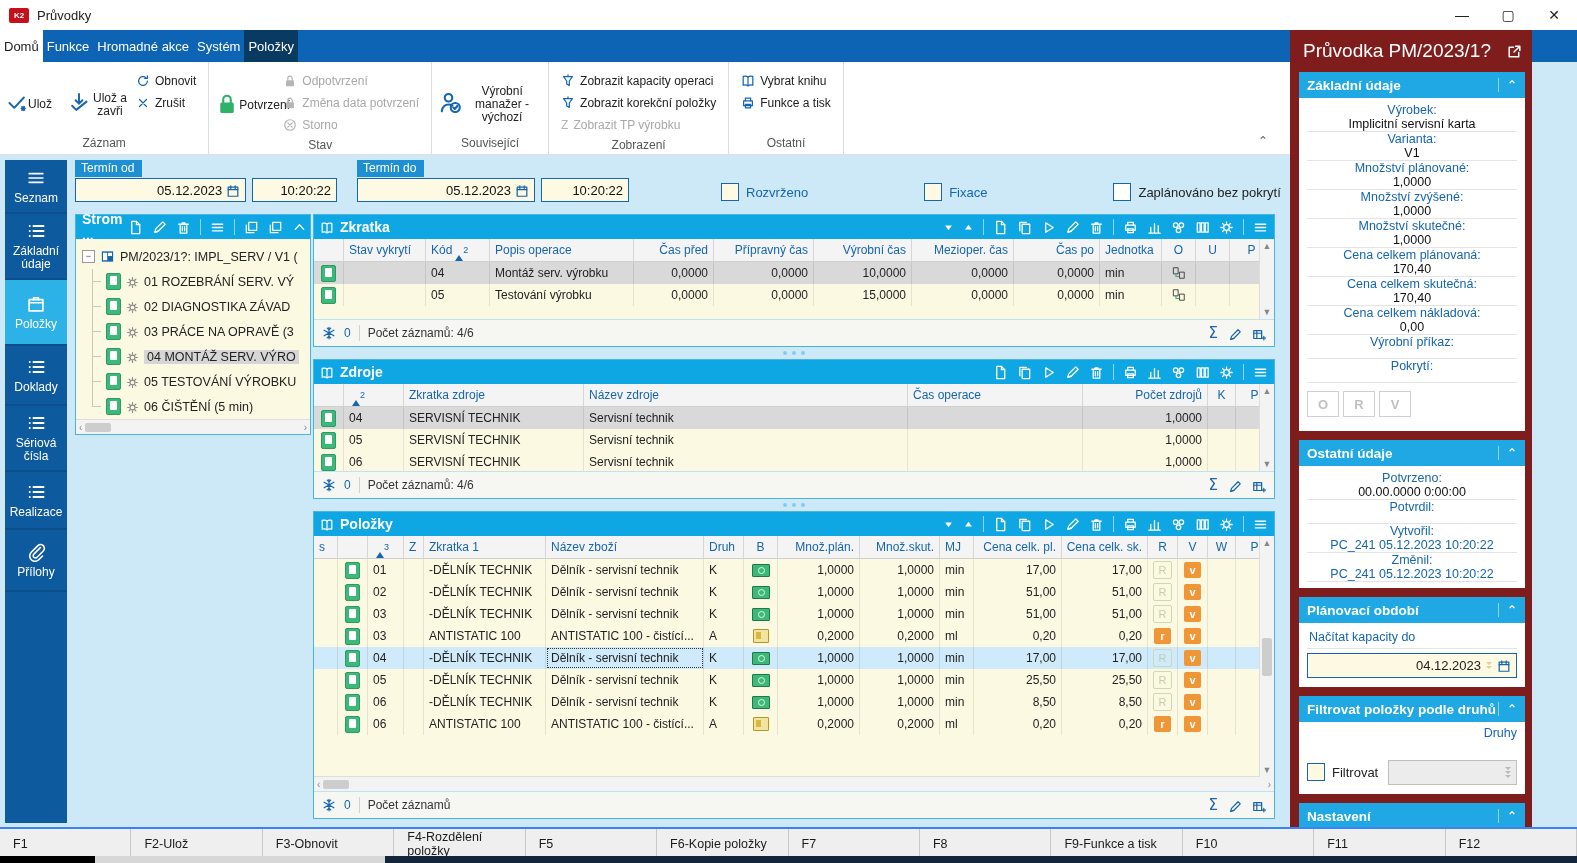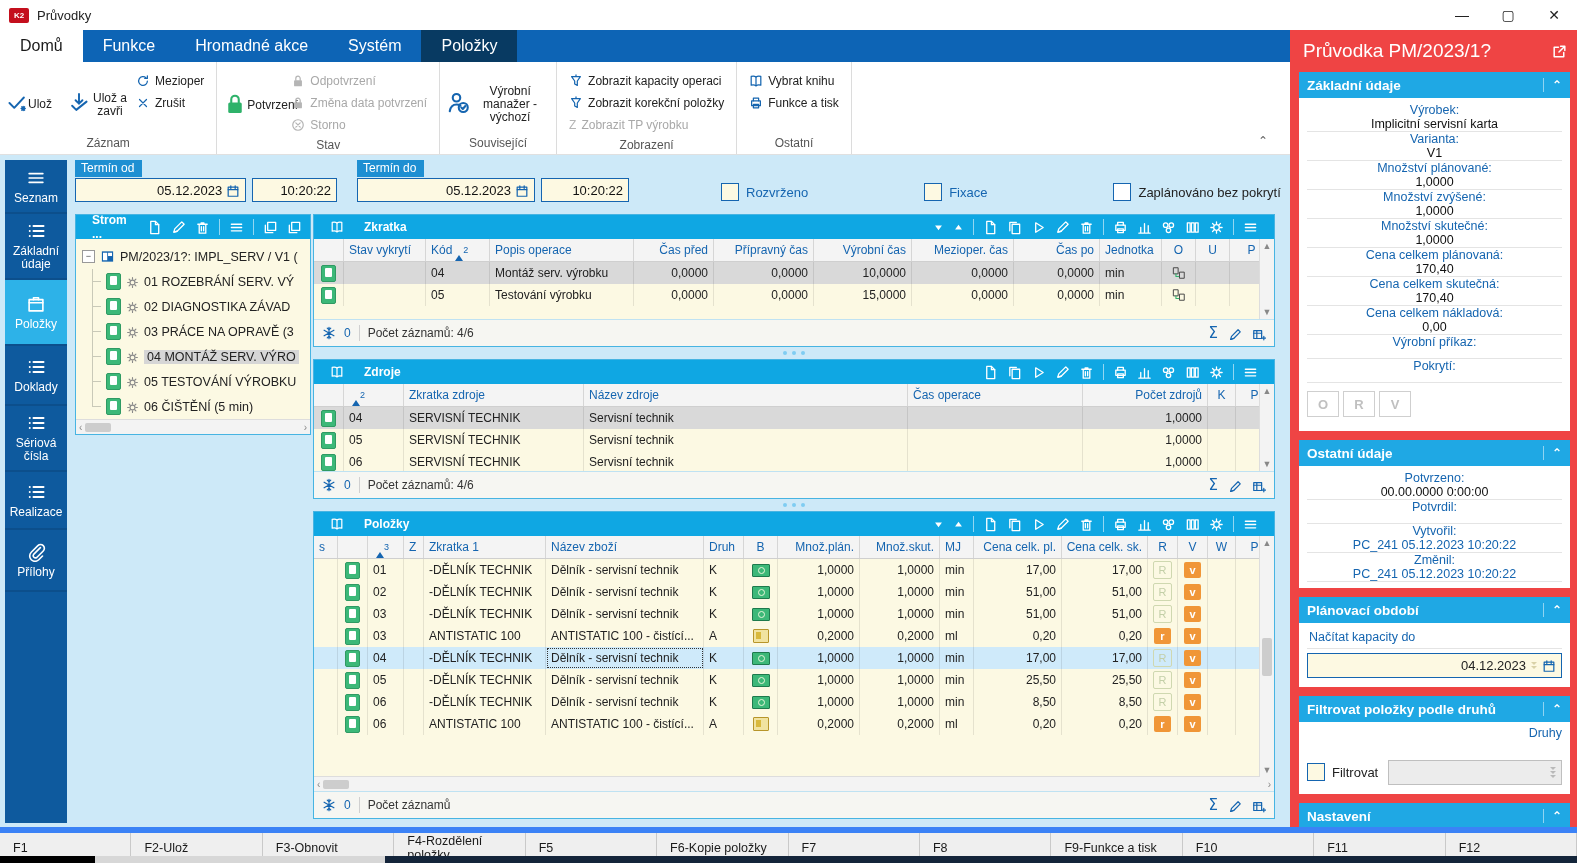--- a/index.html
+++ b/index.html
@@ -7,21 +7,21 @@
   .abs{position:absolute;}
   svg.i{width:14px;height:14px;vertical-align:middle;fill:none;stroke:currentColor;stroke-width:1.4;stroke-linecap:round;stroke-linejoin:round;}
   
   #titlebar{left:0;top:0;width:1577px;height:30px;background:#fff;border-bottom:1px solid #e3e3e3;display:flex;align-items:center;}
   #applogo{width:20px;height:15px;background:#c40f1d;color:#fff;font-size:8px;font-weight:bold;display:flex;align-items:center;justify-content:center;margin:0 8px 0 9px;border-radius:2px;}
   #apptitle{font-size:13px;color:#222;}
   #wincontrols{margin-left:auto;display:flex;}
   .wbtn{width:46px;height:29px;display:flex;align-items:center;justify-content:center;color:#222;font-size:14px;}
   
   #tabsrow{left:0;top:30px;width:1577px;height:32px;background:#0d64b5;display:flex;align-items:stretch;}
-  .rtab{padding:0 20px;display:flex;align-items:center;color:#fff;font-size:16px;}
+  .rtab{padding:0 4px;display:flex;align-items:center;color:#fff;font-size:13px;}
   .rtab.active{background:#fff;color:#1a1a1a;}
   .rtab.dark{background:#083a62;}
   #ribbon{left:0;top:62px;width:1290px;height:92px;background:#fff;display:flex;border-bottom:1px solid #e0e0e0;}
   .rgroup{display:flex;flex-direction:column;border-right:1px solid #dcdcdc;}
   .rgitems{flex:1;display:flex;align-items:stretch;padding:4px 6px 0 6px;}
   .rglabel{height:20px;text-align:center;color:#555;font-size:12px;line-height:18px;}
   .bigbtn{width:62px;display:flex;flex-direction:row;align-items:center;justify-content:flex-start;padding-top:6px;color:#222;text-align:center;}
   .bigbtn .bicon{height:30px;display:flex;align-items:center;}
   .bigbtn .blabel{font-size:12px;line-height:13px;margin-top:3px;}
   .smallstack{display:flex;flex-direction:column;justify-content:flex-start;padding-top:4px;}
@@ -38,21 +38,21 @@
   .sbitem svg.i{width:20px;height:20px;margin-bottom:4px;stroke-width:1.3;}
   
   #filterrow{left:75px;top:160px;width:1208px;height:52px;}
   .chip{display:inline-block;background:#1e8fd2;color:#fff;font-size:12px;padding:1px 8px 2px 6px;}
   .field{background:#fdf9e2;border:1px solid #1565b0;height:22px;display:flex;align-items:center;justify-content:flex-end;padding:0 5px;font-size:13px;color:#111;gap:4px;}
   .cbx{width:16px;height:16px;border:1.5px solid #1565b0;background:#fdf9e2;display:inline-block;}
   .cbx.white{background:#fff;}
   .cbrow{display:flex;align-items:center;gap:7px;font-size:13px;}
   
   .tpanel{background:#fcf9e3;border:1px solid #47b4e2;display:flex;flex-direction:column;position:relative;}
-  .phead{height:24px;background:#0fa7e3;color:#fff;display:flex;align-items:center;padding:0 16px;gap:20px;font-weight:bold;font-size:12px;flex:none;}
+  .phead{height:24px;background:#0fa7e3;color:#fff;display:flex;align-items:center;padding:0 6px;gap:6px;font-weight:bold;font-size:14px;flex:none;}
   .ptools{margin-left:auto;display:flex;align-items:center;gap:9px;}
   .ptools .tb{display:flex;align-items:center;color:#fff;}
   .ptools svg.i{width:15px;height:15px;}
   .tsep{width:1px;height:16px;background:rgba(255,255,255,.55);}
   .pbody{flex:1;display:flex;flex-direction:column;overflow:hidden;position:relative;}
   .pfoot{height:26px;background:#f6f6f2;border-top:1px solid #bfe2f2;display:flex;align-items:center;padding:0 8px;gap:8px;color:#1565b0;font-size:12px;flex:none;}
   .pfoot .fsep{width:1px;height:16px;background:#d0d0d0;}
   .pfoot .right{margin-left:auto;display:flex;align-items:center;gap:10px;font-size:15px;}
   .trow{display:grid;height:22px;line-height:21px;font-size:12px;flex:none;align-items:center;}
   .trow .c{padding:0 5px;border-right:1px solid rgba(0,0,0,.09);overflow:hidden;white-space:nowrap;text-overflow:ellipsis;height:100%;display:flex;align-items:center;}
@@ -88,41 +88,41 @@
   .tree{flex:1;overflow:hidden;padding:5px 0 0 6px;}
   .tnode{display:flex;align-items:center;gap:5px;height:25px;white-space:nowrap;overflow:hidden;font-size:12.5px;}
   .tchild{padding-left:24px;position:relative;}
   .tchild::before{content:"";position:absolute;left:10px;top:0;bottom:0;border-left:1px solid #c9c9b8;}
   .tchild::after{content:"";position:absolute;left:10px;top:12px;width:9px;border-top:1px solid #c9c9b8;}
   .tchild.last::before{bottom:12px;}
   .tsel{background:#d6d6d6;padding:0 3px;}
   .expbox{width:11px;height:11px;border:1px solid #999;background:#fff;display:inline-flex;align-items:center;justify-content:center;font-size:9px;color:#444;line-height:9px;flex:none;}
   .gearic{color:#8a8a8a;}
   
-  #rightpanel{left:1290px;top:30px;width:287px;bottom:36px;background:#ef4444;display:flex;flex-direction:column;padding:6px 7px 8px 9px;box-sizing:border-box;}
+  #rightpanel{left:1290px;top:30px;width:242px;bottom:36px;background:#7f1d1d;display:flex;flex-direction:column;padding:6px 7px 8px 9px;box-sizing:border-box;}
   #rp-title{color:#fff;font-size:19px;display:flex;align-items:center;padding:4px 2px 10px 4px;}
   #rp-title .ext{margin-left:auto;}
   .rsection{background:#fff;margin-bottom:9px;flex:none;}
   .rshead{height:26px;background:#1fa8e4;color:#fff;font-weight:bold;font-size:13.5px;display:flex;align-items:center;padding:0 8px;}
   .rshead .chev{margin-left:auto;border-left:1px solid rgba(255,255,255,.5);padding-left:8px;font-size:12px;}
   .rrow{display:flex;justify-content:space-between;align-items:center;min-height:23px;margin:0 8px;border-bottom:1px solid #e4e4e4;font-size:12.5px;flex-direction:column;}
   .rrow .lab{color:#1565b0;white-space:nowrap;}
   .rrow .val{color:#111;text-align:right;white-space:nowrap;}
   .rrow .val.bluev{color:#1565b0;}
   .orv{display:flex;gap:4px;padding:8px;}
   .orv span{width:30px;height:24px;border:1px solid #cfcfcf;color:#c0c0c0;font-weight:bold;display:flex;align-items:center;justify-content:center;font-size:13px;}
   .rbody{padding:5px 0 6px 0;}
   .combo{background:#fdf9e2;border:1px solid #1565b0;height:23px;display:flex;align-items:center;padding:0 5px;font-size:13px;gap:5px;}
   .combo .spring{flex:1;}
   .chev3{display:inline-flex;flex-direction:column;gap:1px;color:#1565b0;}
   .chev3 i{width:0;height:0;border-left:3px solid transparent;border-right:3px solid transparent;border-top:3px solid currentColor;display:block;}
   .chev3.pale{color:#d9d2a8;}
   .sublabel{color:#1565b0;font-size:12.5px;}
   
-  #fnbar{left:0;top:827px;width:1577px;height:29px;background:#efefef;border-top:6px solid #3b82f6;display:flex;}
+  #fnbar{left:0;top:827px;width:1577px;height:29px;background:#efefef;border-top:2px solid #3b82f6;display:flex;}
   .fk{flex:1;border-right:1px solid #c9c9c9;display:flex;align-items:center;padding-left:13px;font-size:12.5px;color:#1a1a1a;}
   #sliver{left:0;top:856px;width:1577px;height:7px;background:#14253a;}
   #sliver i{position:absolute;left:0;top:0;width:95px;height:7px;background:#000;}
   #sliver b{position:absolute;left:95px;top:0;width:290px;height:7px;background:#d7d7d7;}
   
   #tablescol{left:313px;top:214px;width:962px;bottom:44px;display:flex;flex-direction:column;}
   .fillyellow{flex:1;background:#fcf9e3;}
 </style>
 </head>
 <body>
@@ -295,21 +295,21 @@
               <use href="#s-savedown"></use>
             </svg>
           </span>
         <span class="blabel">Ulož a zavři</span>
       </div>
       <div class="smallstack">
         <div class="smallbtn">
             <span class="blue"><svg class="i">
                 <use href="#s-refresh"></use>
               </svg></span>
-            <span>Mezioper</span>
+            <span>Obnovit</span>
           </div>
         <div class="smallbtn">
             <span class="blue"><svg class="i">
                 <use href="#s-x"></use>
               </svg></span>
             <span>Zrušit</span>
           </div>
       </div>
     </div>
     <div class="rglabel">Záznam</div>

